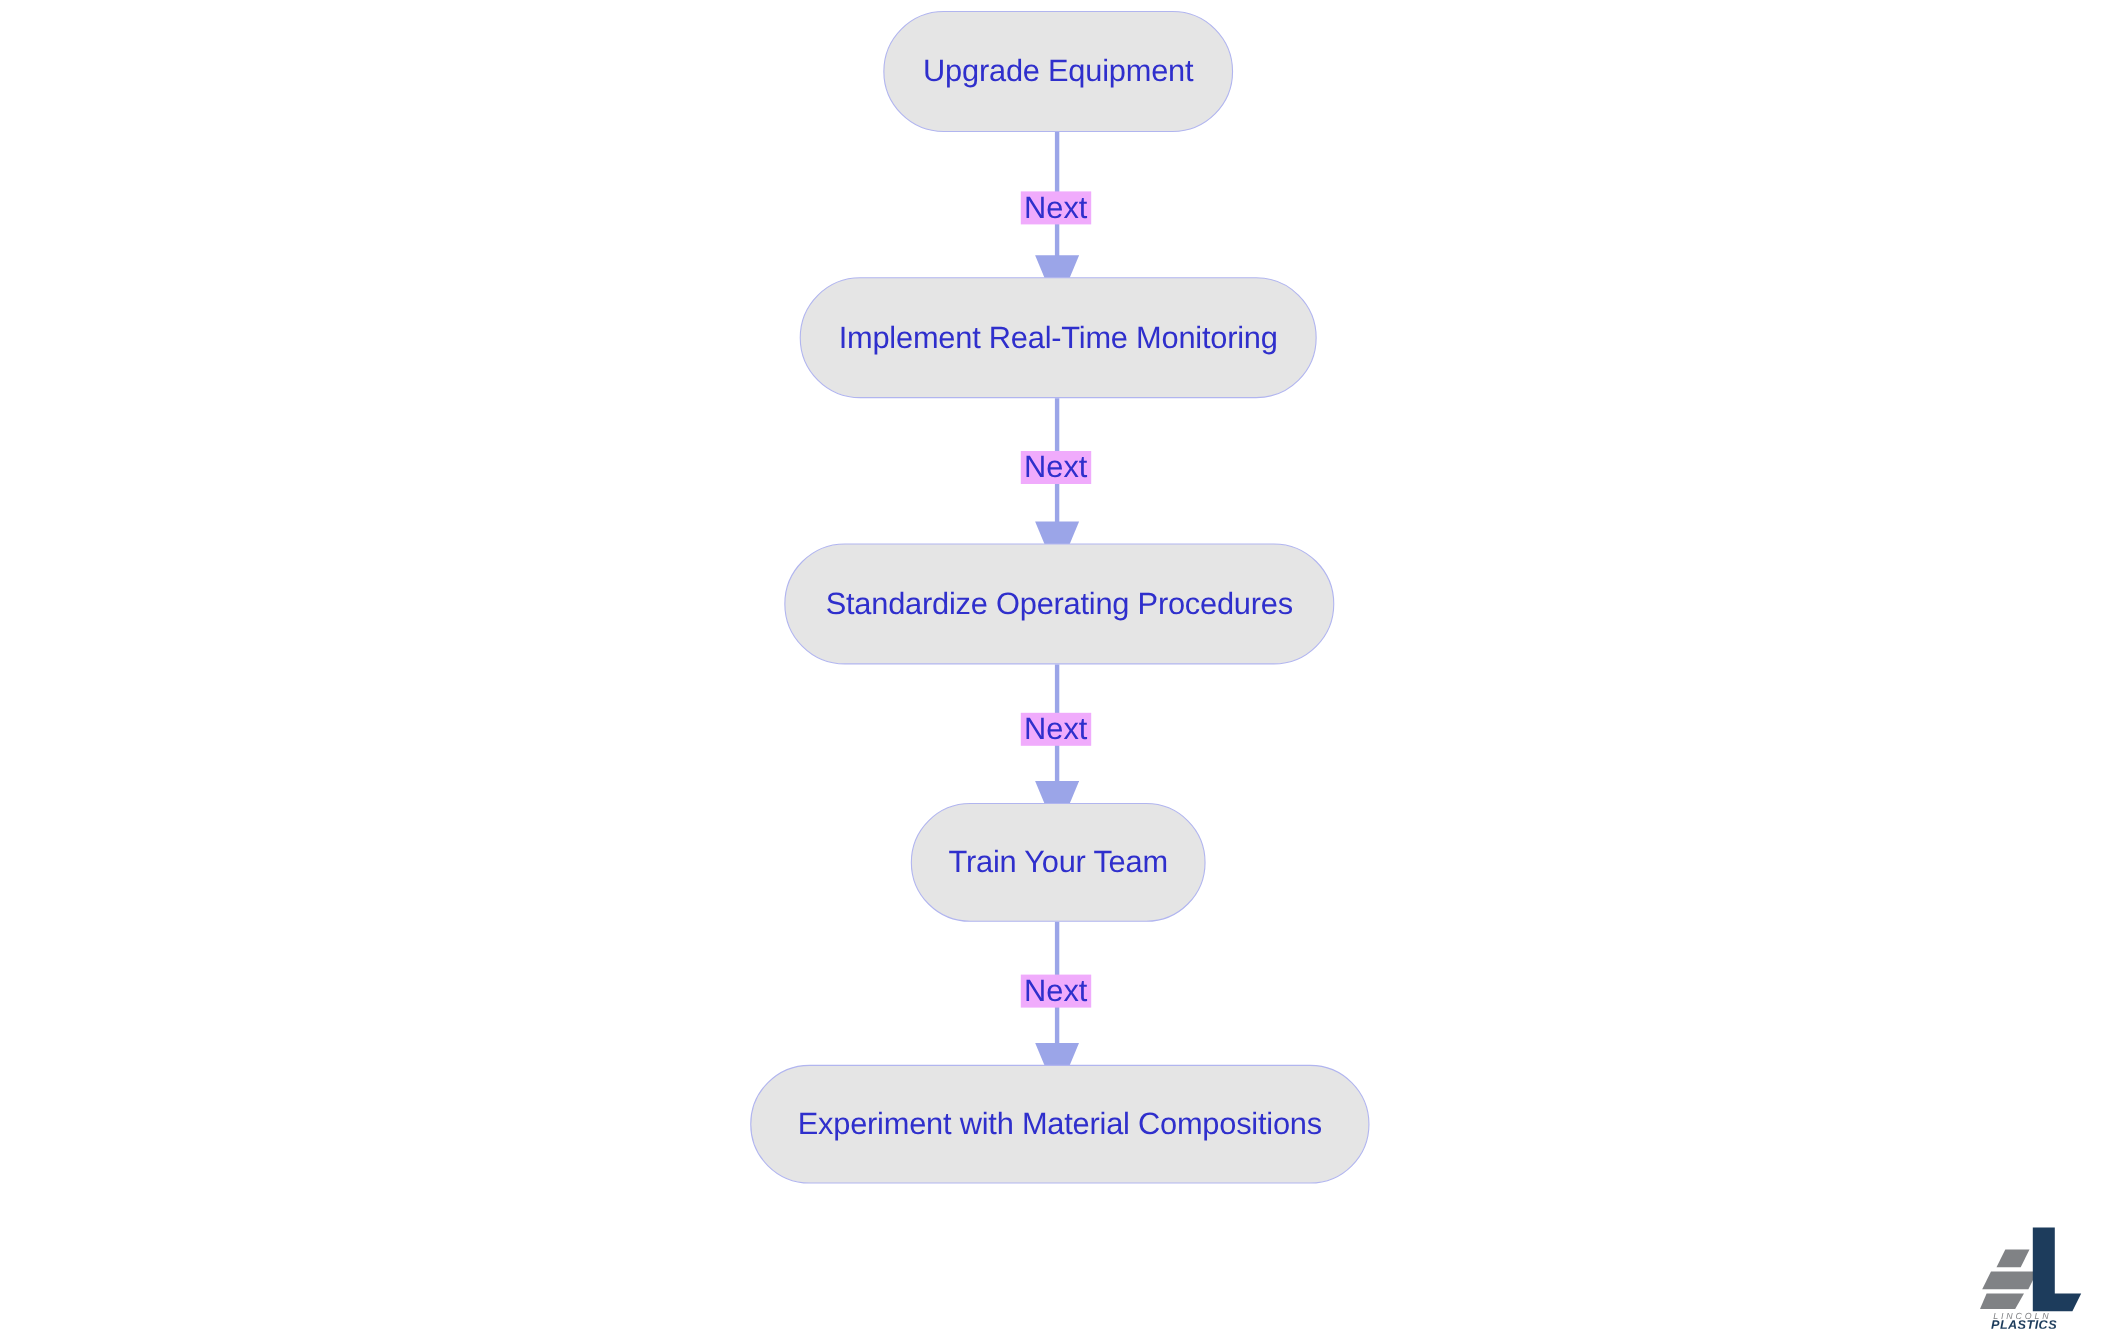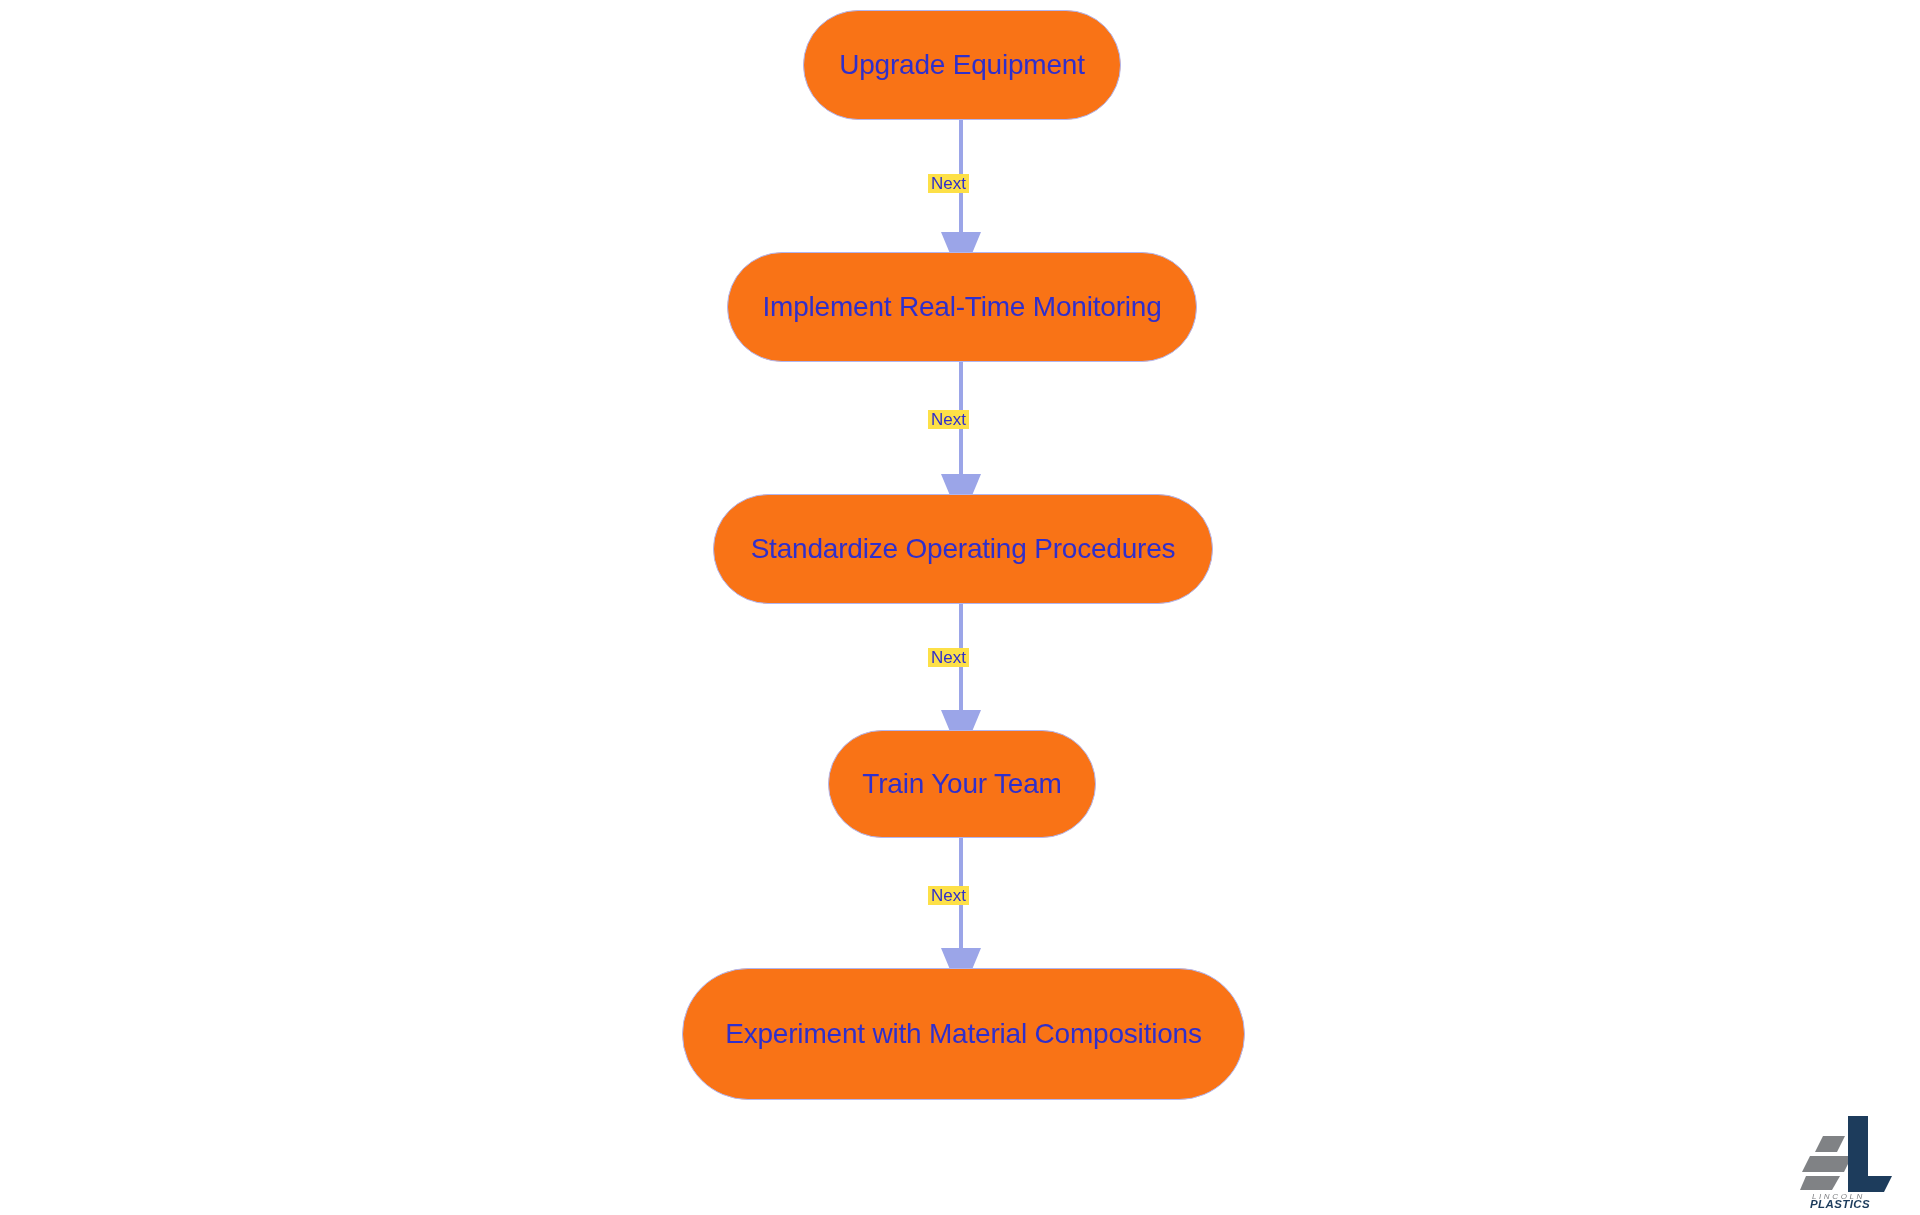--- a/index.html
+++ b/index.html
@@ -34,50 +34,50 @@
   }
 
   
   .flow-node {
     position: absolute;
     z-index: 2;
     box-sizing: border-box;
     display: flex;
     align-items: center;
     justify-content: center;
-    background: #f97316;
+    background: #e5e5e5;
     border: 1px solid #b1b5ef;
     border-radius: 9999px;
     color: #2f2fcc;
     font-size: 28px;
     font-weight: 400;
     letter-spacing: -0.2px;
     white-space: nowrap;
   }
 
   .node-label {
     color: #2f2fcc;
     line-height: 1;
   }
 
   
   #node-0 { left: 803px;  top: 10px;   width: 318px; height: 110px; }
   #node-1 { left: 727px;  top: 252px;  width: 470px; height: 110px; }
   #node-2 { left: 713px;  top: 494px;  width: 500px; height: 110px; }
   #node-3 { left: 828px;  top: 730px;  width: 268px; height: 108px; }
-  #node-4 { left: 682px;  top: 968px;  width: 563px; height: 132px; }
+  #node-4 { left: 682px;  top: 968px;  width: 563px; height: 108px; }
 
   
   .edge-label {
     position: absolute;
     z-index: 3;
     color: #2f2fcc;
-    font-size: 17px;
+    font-size: 28px;
     line-height: 1;
-    background: #fde047;
+    background: #f0abfc;
     padding: 1px 3px;
     white-space: nowrap;
   }
   #edge-label-0 { left: 928px; top: 174px; }
   #edge-label-1 { left: 928px; top: 410px; }
   #edge-label-2 { left: 928px; top: 648px; }
   #edge-label-3 { left: 928px; top: 886px; }
 
   
   #brand-logo {

